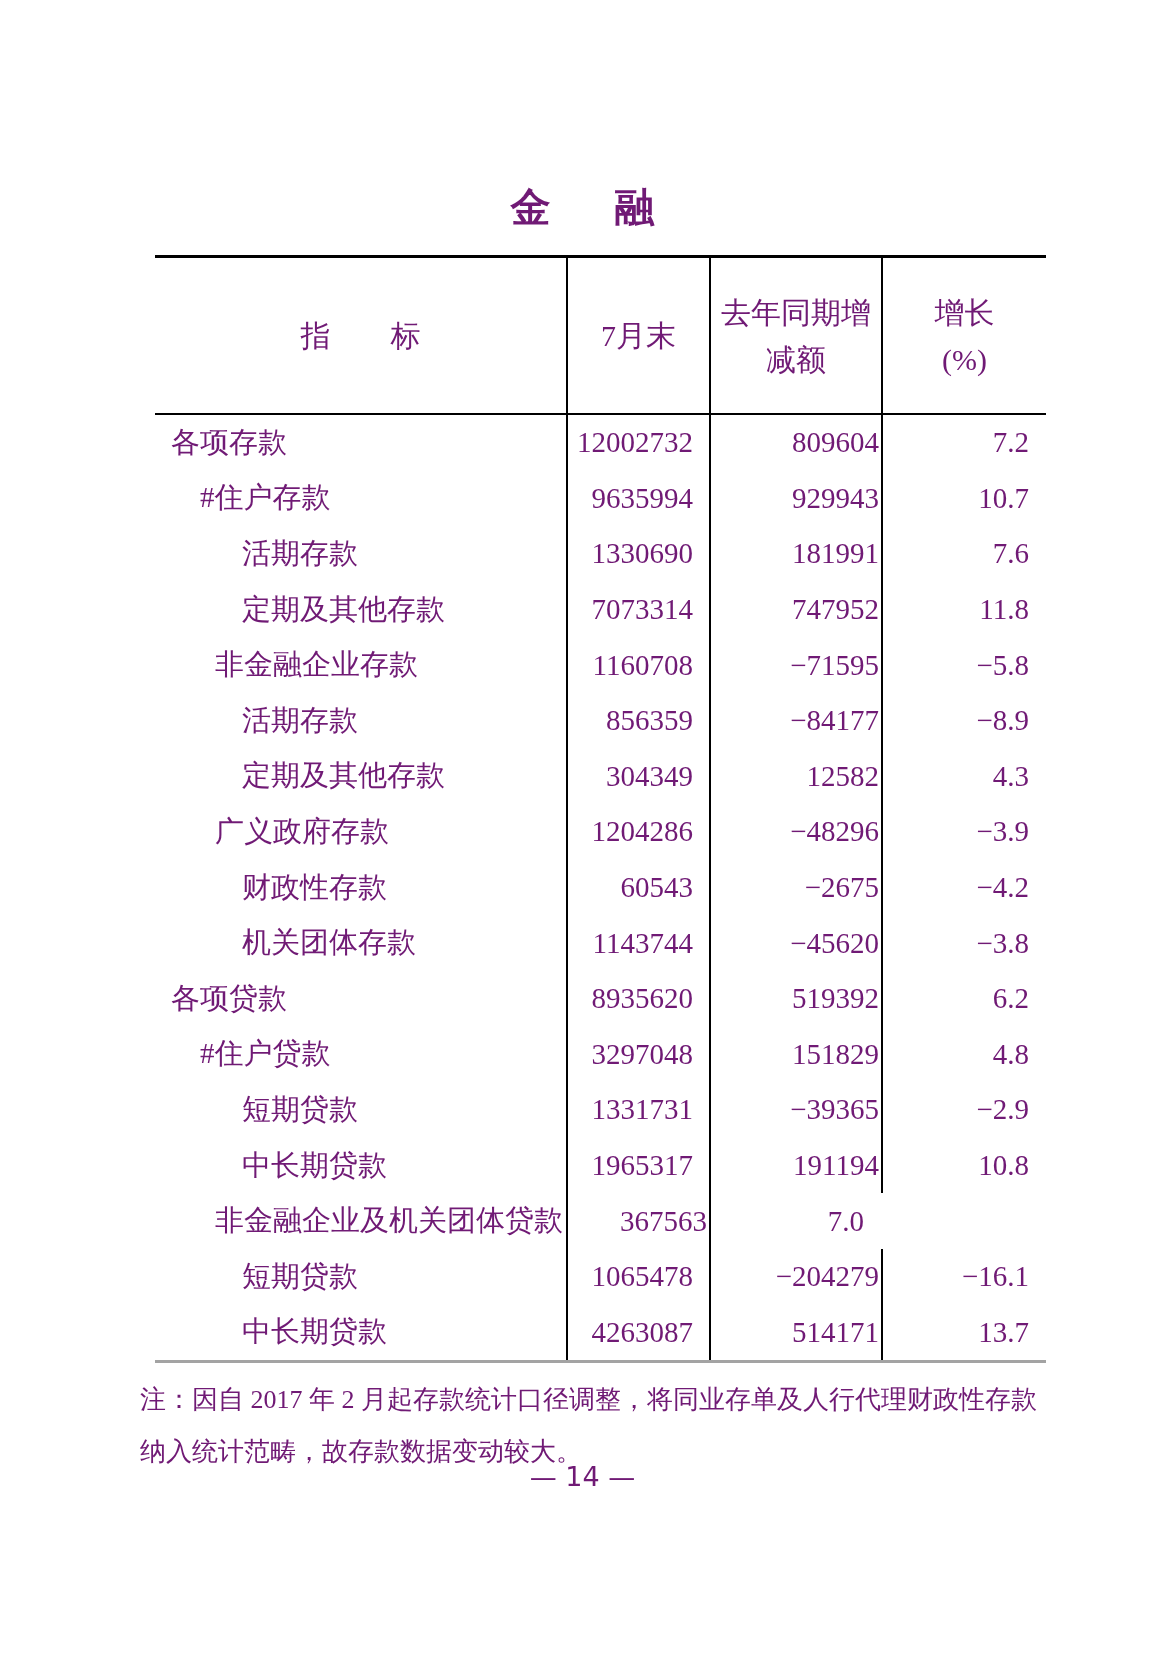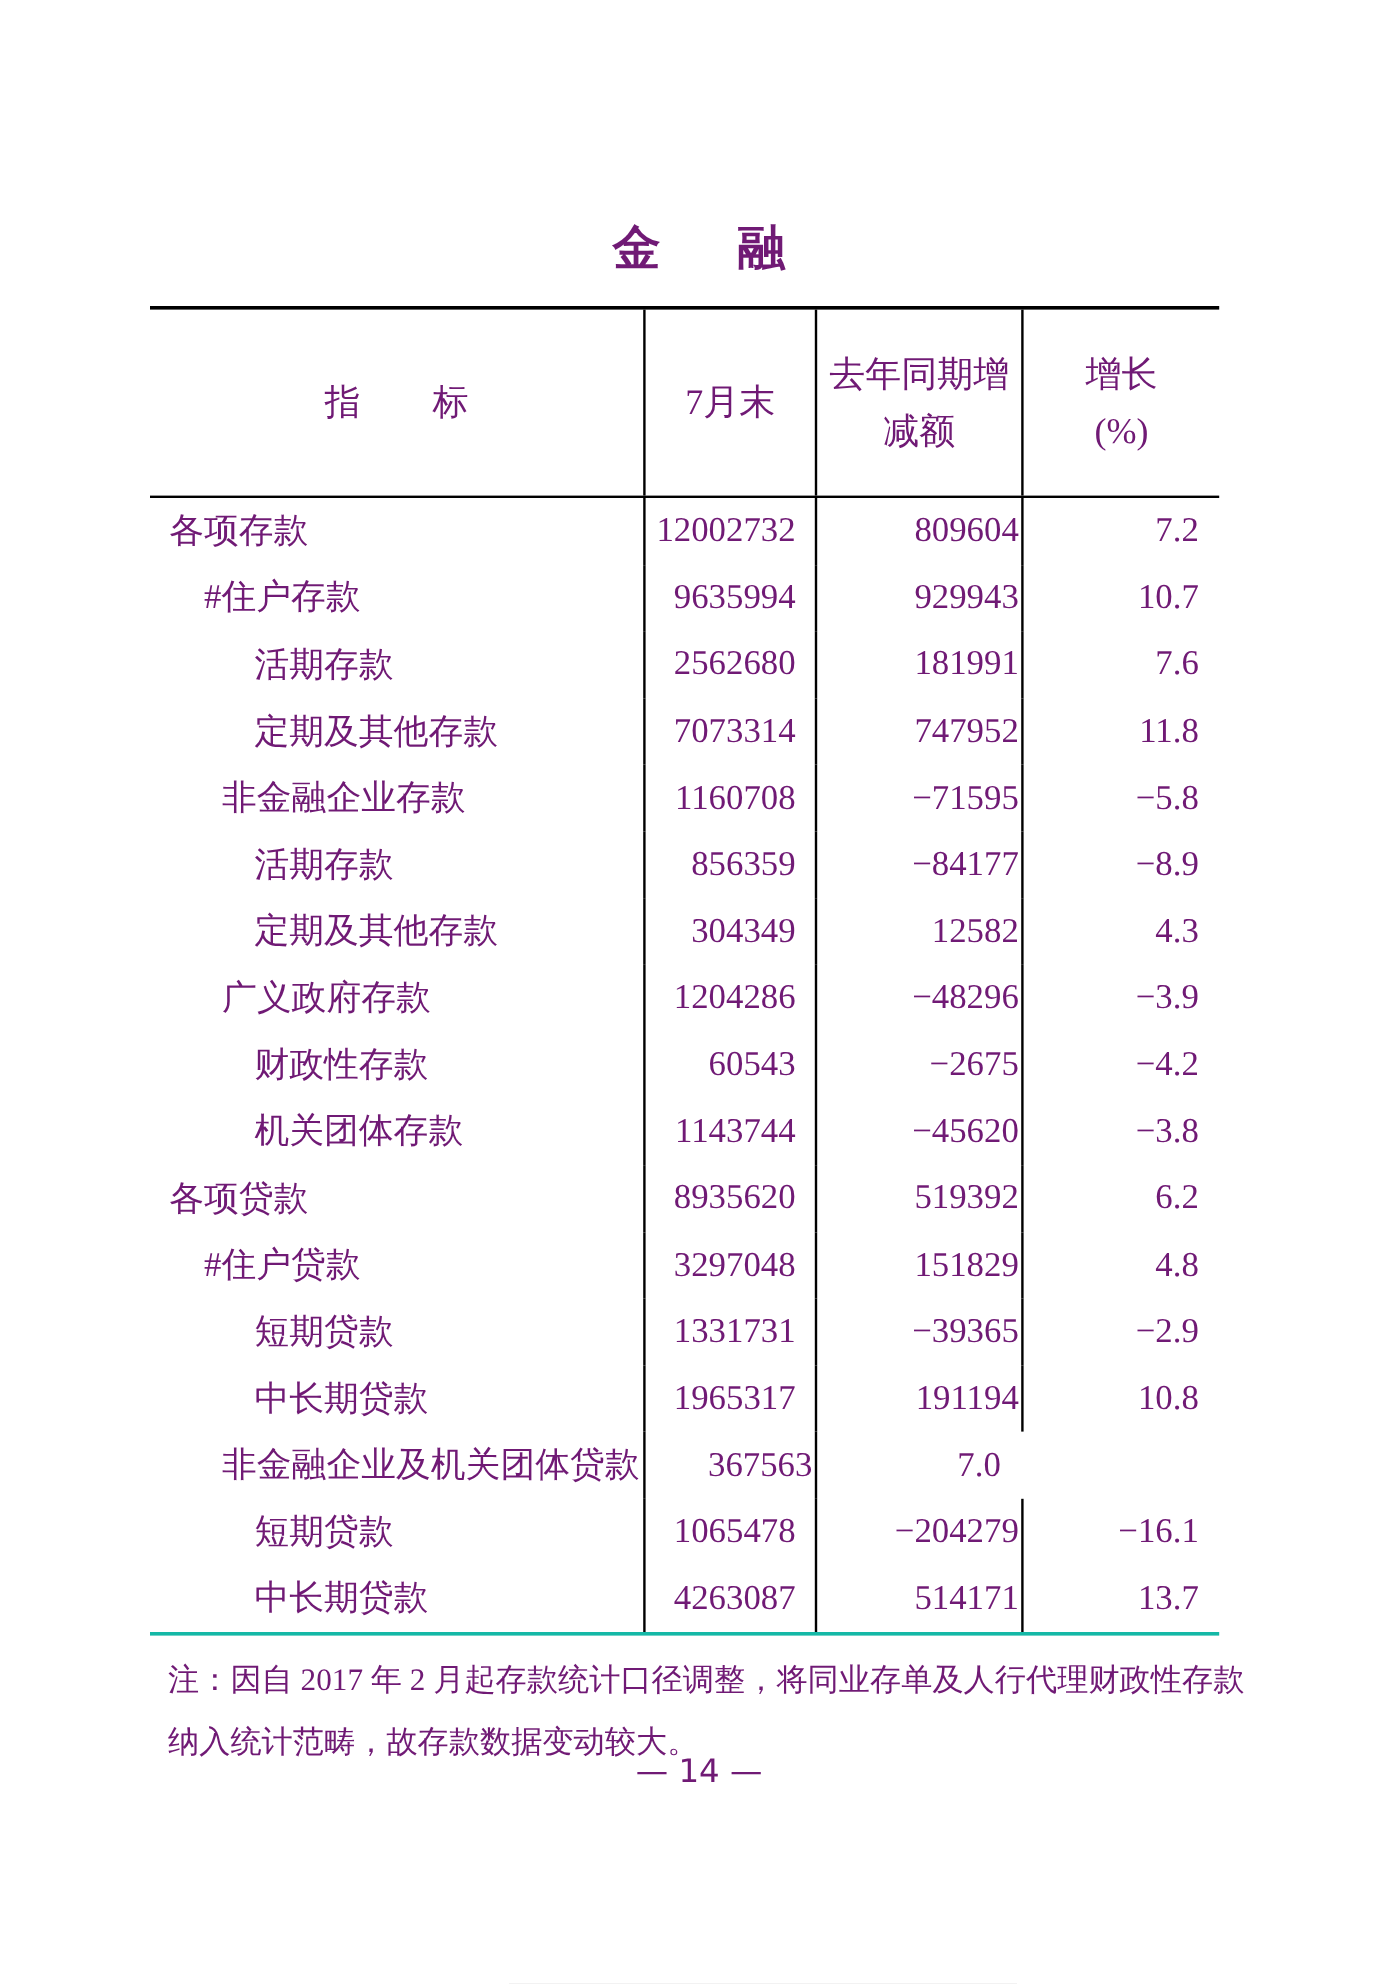--- a/index.html
+++ b/index.html
@@ -12,22 +12,22 @@
   
   .title {
     position:absolute; top:184px; left:0; width:100%;
     margin:0; text-align:center;
     font-family:"Liberation Sans","DejaVu Sans",sans-serif;
     font-weight:700; font-size:40px; line-height:46px;
     letter-spacing:1.6em; text-indent:1.6em;
   }
   
   .fin-table {
-    position:absolute; left:125px; top:255px; width:891px;
-    border-top:3px solid #000; border-bottom:3px solid #14b8a6;
+    position:absolute; left:155px; top:255px; width:891px;
+    border-top:3px solid #000; border-bottom:3px solid #a3a3a3;
     box-sizing:content-box;
   }
   .thead {
     display:grid; grid-template-columns:411px 143px 172px 165px;
     height:155px; border-bottom:2px solid #000;
   }
   .th {
     display:flex; flex-direction:column; justify-content:center; align-items:center;
     font-size:30px; line-height:47px; text-align:center; box-sizing:border-box;
   }
@@ -100,21 +100,21 @@
 
       <div class="tr">
         <div class="td label ind1">#住户存款</div>
         <div class="td num sep c2">9635994</div>
         <div class="td num sep c3">929943</div>
         <div class="td num sep c4">10.7</div>
       </div>
 
       <div class="tr">
         <div class="td label ind3">活期存款</div>
-        <div class="td num sep c2">2562680</div>
+        <div class="td num sep c2">1330690</div>
         <div class="td num sep c3">181991</div>
         <div class="td num sep c4">7.6</div>
       </div>
 
       <div class="tr">
         <div class="td label ind3">定期及其他存款</div>
         <div class="td num sep c2">7073314</div>
         <div class="td num sep c3">747952</div>
         <div class="td num sep c4">11.8</div>
       </div>

